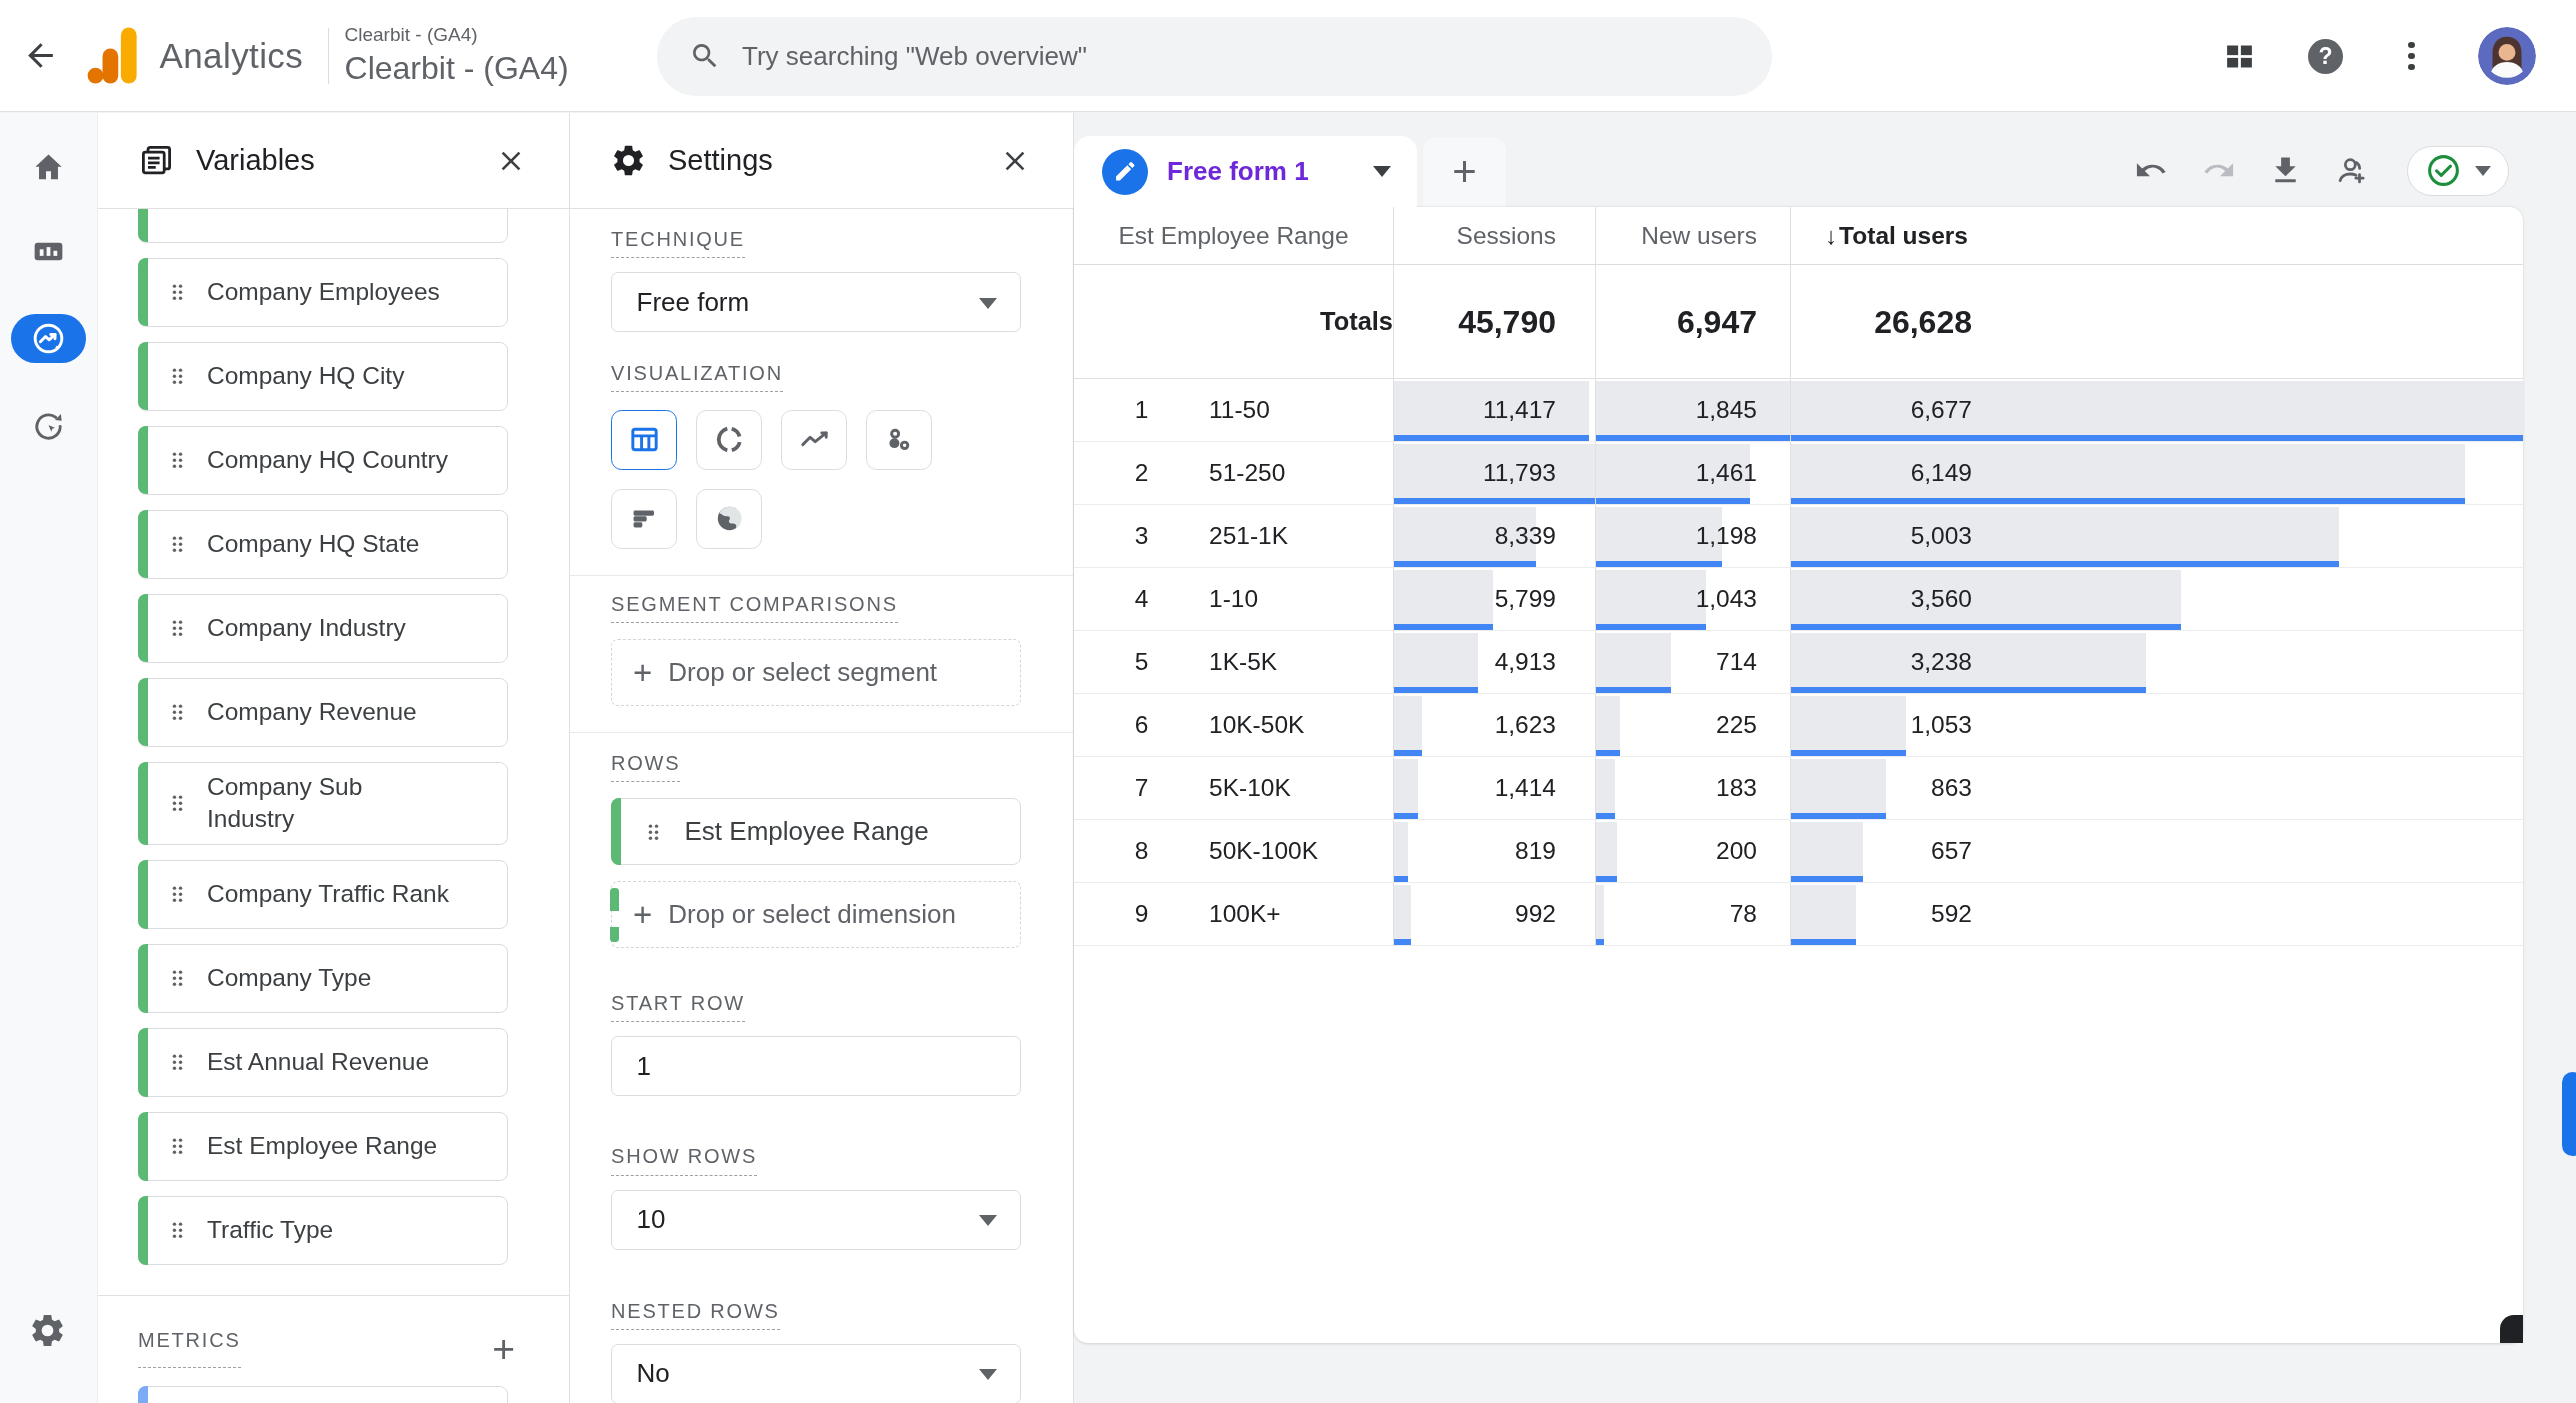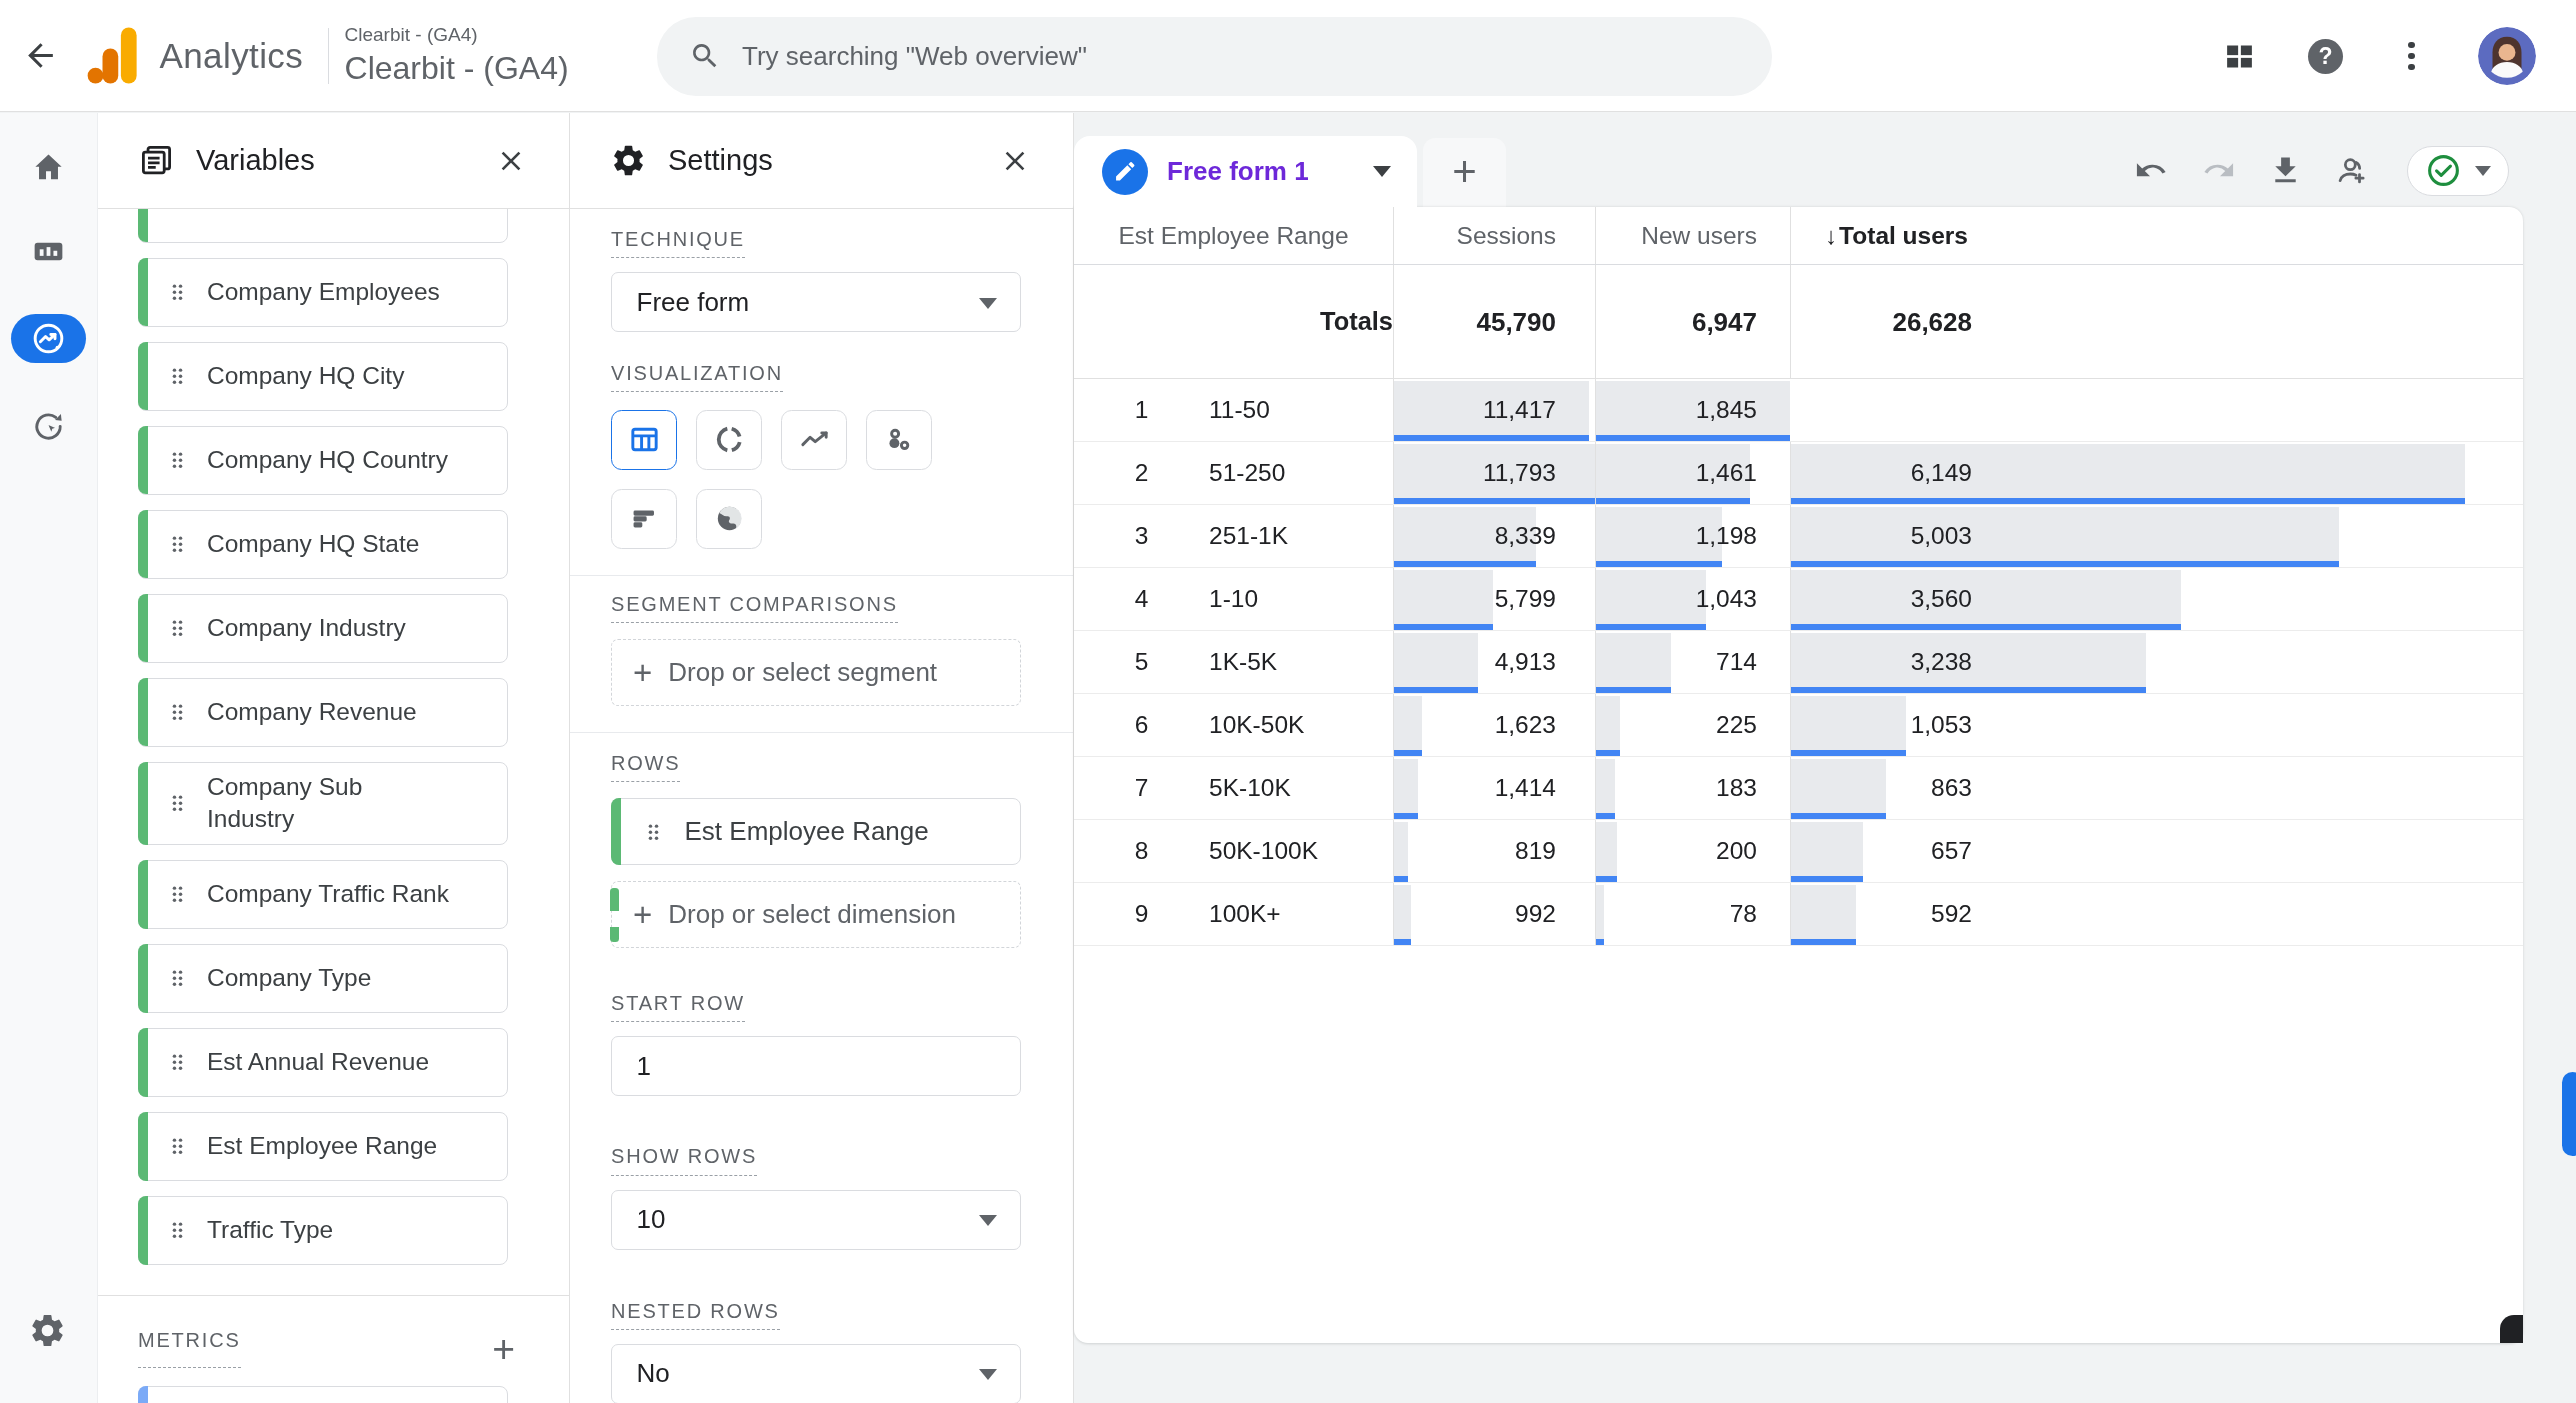--- a/index.html
+++ b/index.html
@@ -125,21 +125,21 @@
   .thead { height:58px; border-bottom:0.9px solid #dadce0; align-items:center; }
   .thead .hc { font-size:24.5px; color:#5f6368; display:flex; align-items:center; height:100%; }
   .thead .col0 { justify-content:center; display:flex; }
   .thead .col1 { justify-content:flex-end; padding-right:39px; }
   .thead .col2 { justify-content:flex-end; padding-right:33px; }
   .thead .col3 .sorted-wrap { position:absolute; left:0; width:177px; top:0; bottom:0;
     display:flex; align-items:center; justify-content:flex-end; color:#202124; font-weight:bold; }
   .sort-arrow { font-size:24px; font-weight:normal; margin-right:1.8px; }
   .totals-row { height:114px; border-bottom:0.9px solid #e0e0e0; align-items:center; }
   .totals-label { width:319px; text-align:right; font-size:25.4px; font-weight:bold; }
-  .totals-row .num { font-weight:600; font-size:26px; }
+  .totals-row .num { font-weight:600; font-size:32px; }
   .num { font-size:24.5px; color:#202124; position:relative; z-index:2; }
   .totals-row .col1, .totals-row .col2, .totals-row .col3, .trow .col1, .trow .col2, .trow .col3 { height:100%; }
   .cell-num-right1 { position:absolute; right:39px; top:50%; transform:translateY(-50%); }
   .cell-num-right2 { position:absolute; right:33px; top:50%; transform:translateY(-50%); }
   .cell-num-left { position:absolute; left:4px; width:177px; text-align:right; top:50%; transform:translateY(-50%); }
   .trow { height:63px; border-bottom:0.9px solid #ececec; }
   .trow .col0 { display:flex; align-items:center; }
   .rnum { width:135px; text-align:center; font-size:24.5px; color:#202124; flex:none; }
   .rlabel { font-size:24.5px; color:#202124; }
   .bar { position:absolute; left:0; top:1.8px; bottom:0; background:#e8eaed; border-bottom:6.1px solid #4285f4; z-index:1; }
@@ -659,20 +659,24 @@
       <span class="rlabel">11-50</span>
     </div>
     <div class="col1 cell-sessions">
             <i class="bar" style="width: 96.8117%;"></i>
             <span class="num cell-num-right1">11,417</span>
           </div>
     <div class="col2 cell-new_users">
             <i class="bar" style="width: 100%;"></i>
             <span class="num cell-num-right2">1,845</span>
           </div>
+    <div class="col3 cell-total_users">
+            <i class="bar" style="width: 100%;"></i>
+            <span class="num cell-num-left">6,677</span>
+          </div>
   </div>
 
   <div class="trow">
     <div class="col0">
       <span class="rnum">2</span>
       <span class="rlabel">51-250</span>
     </div>
     <div class="col1 cell-sessions">
             <i class="bar" style="width: 100%;"></i>
             <span class="num cell-num-right1">11,793</span>

